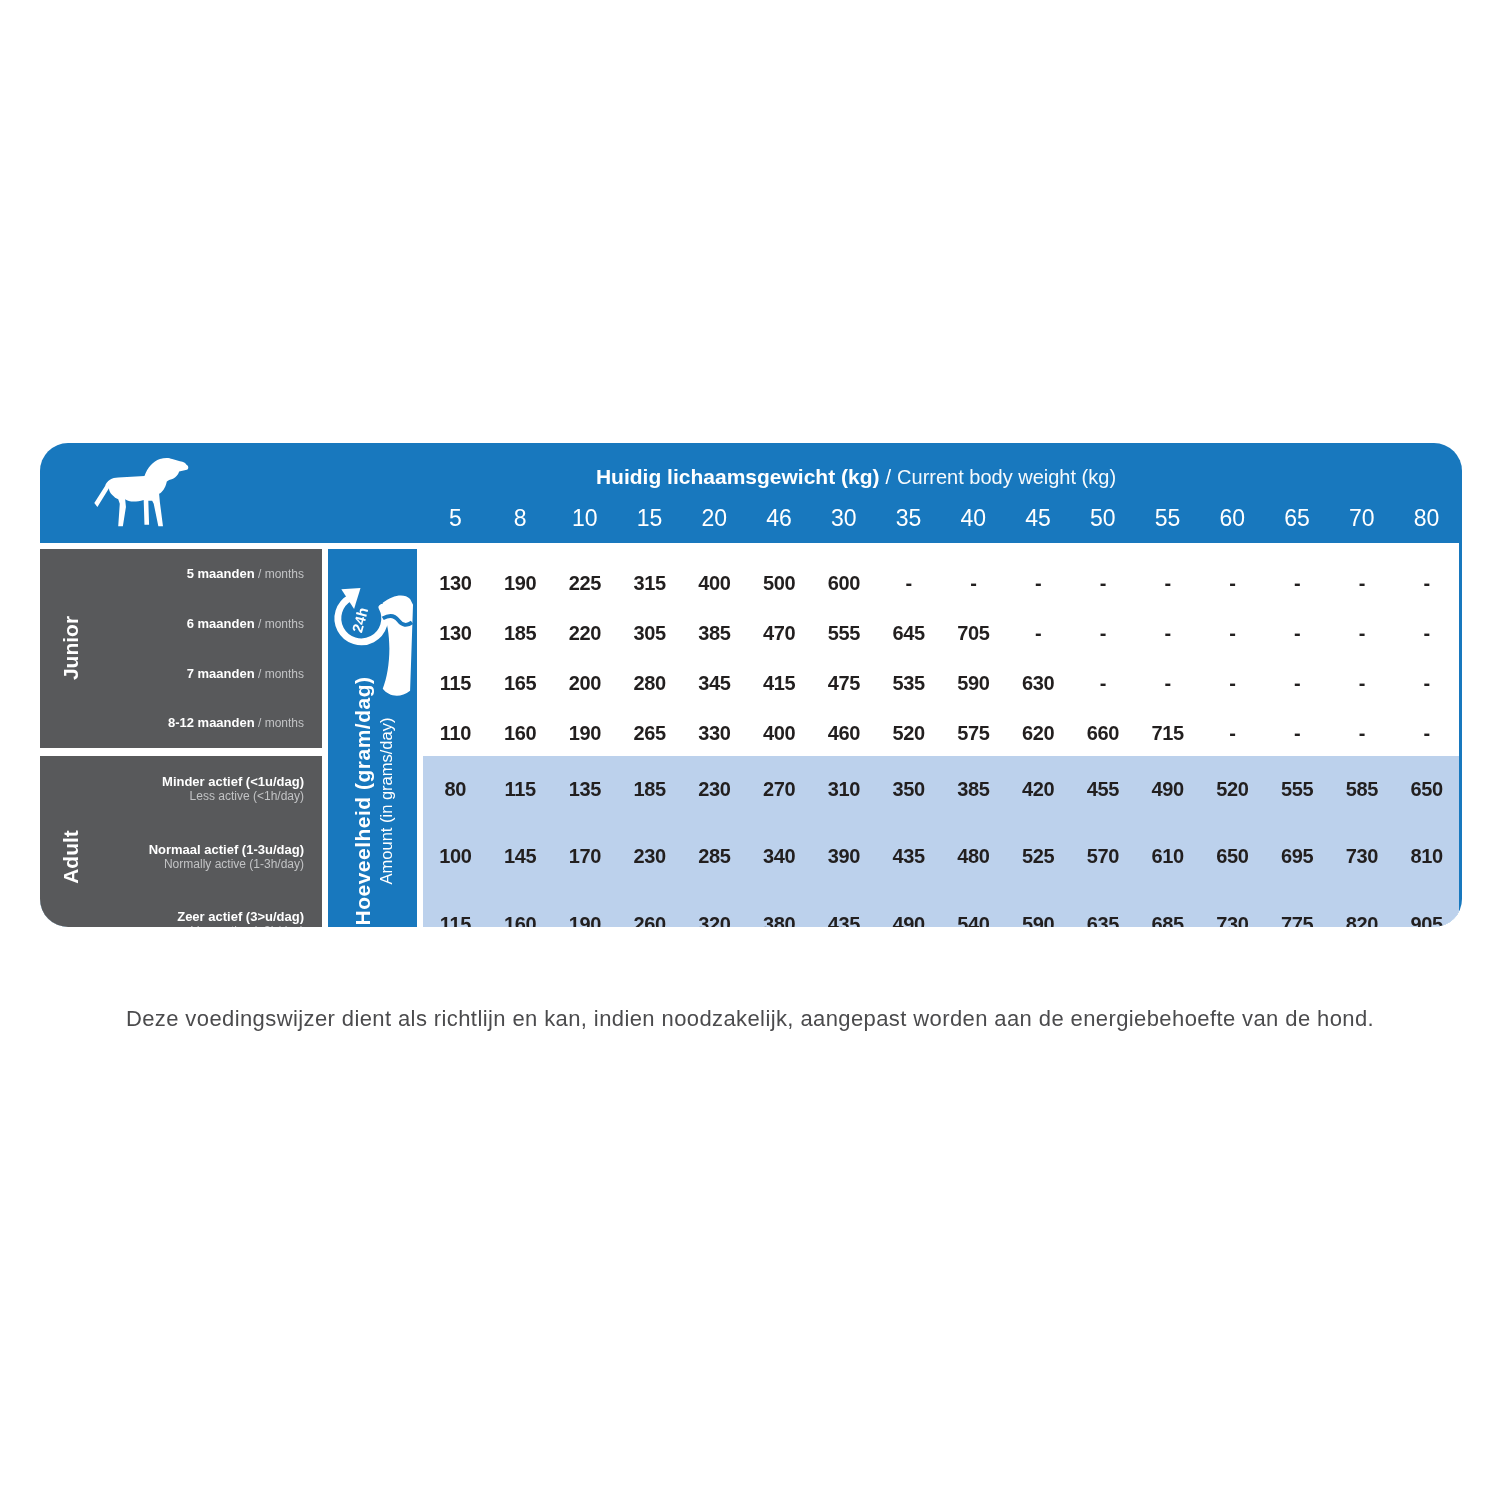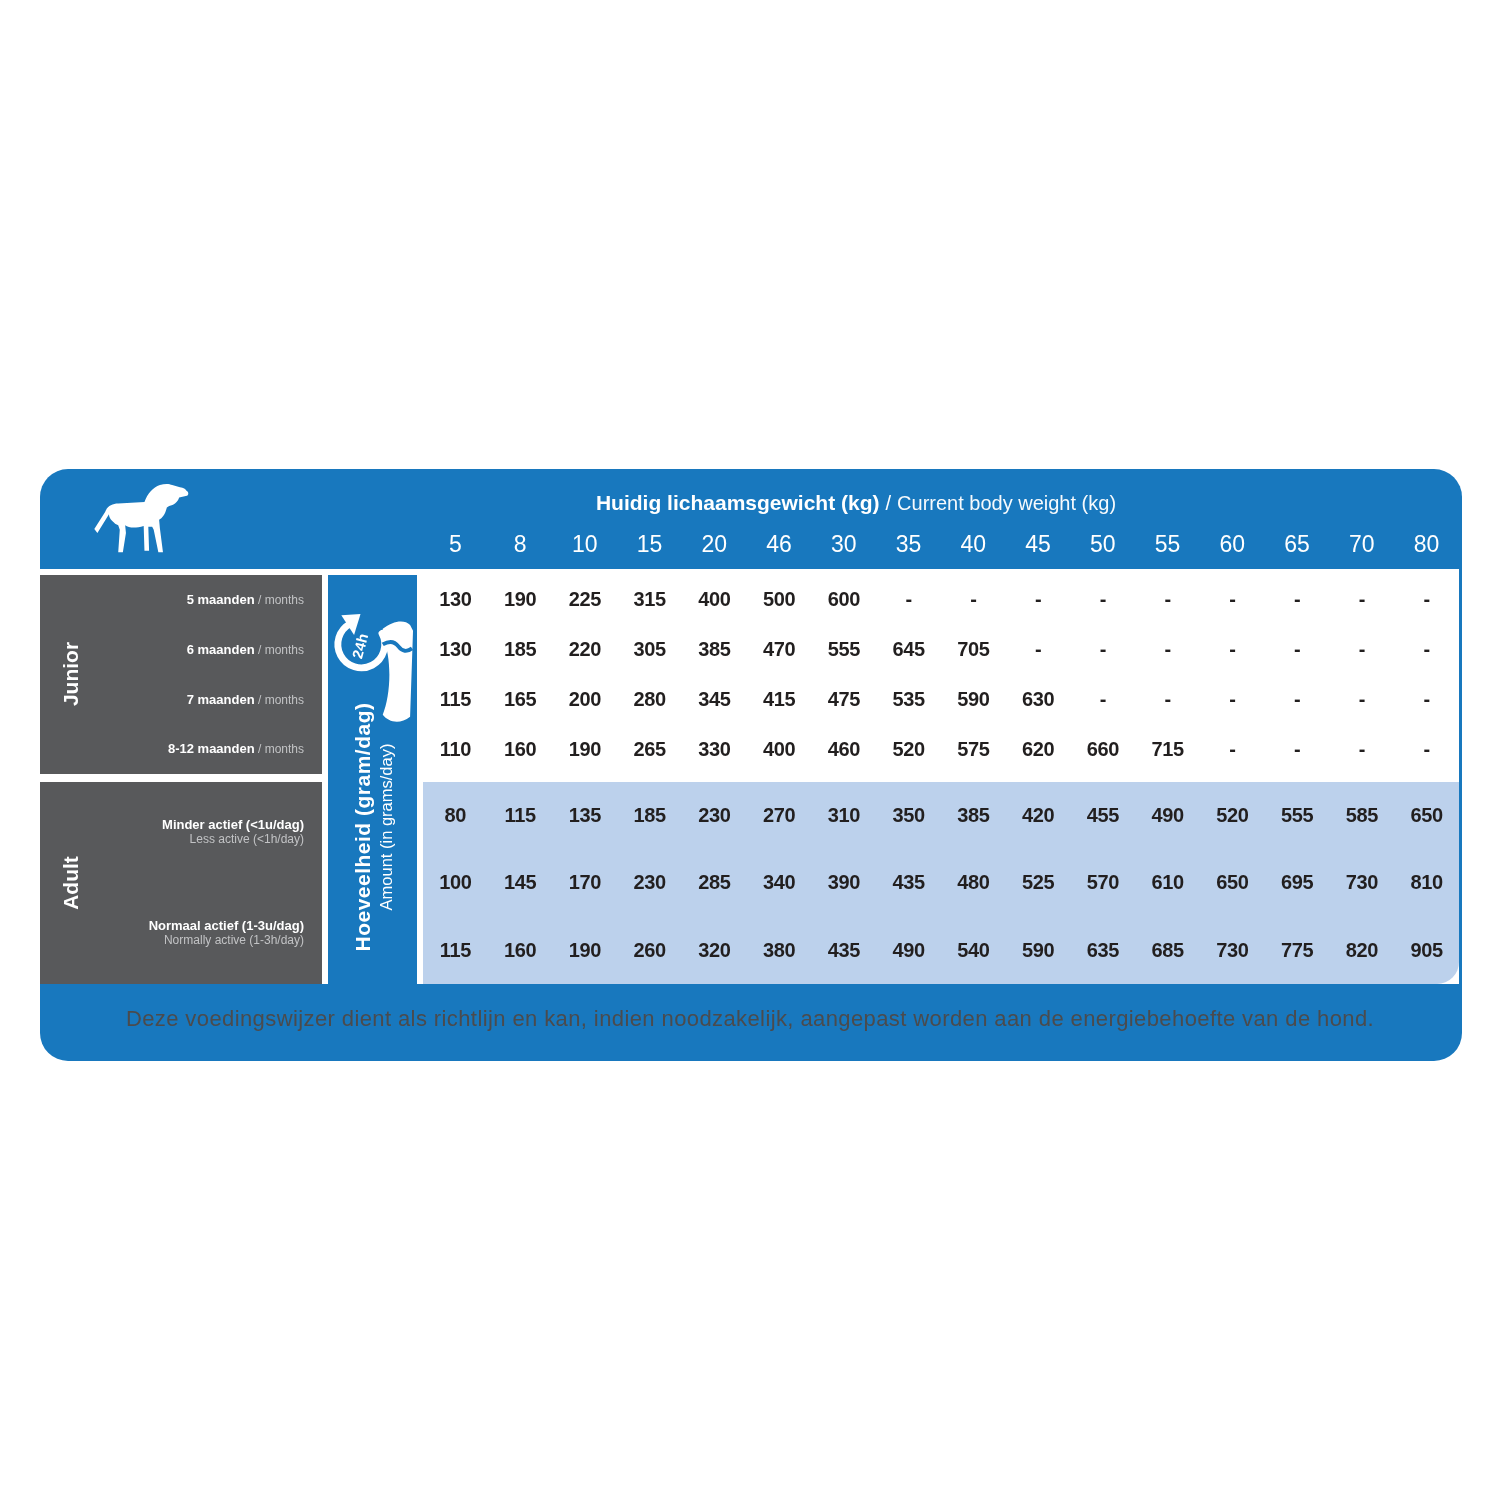--- a/index.html
+++ b/index.html
@@ -1,19 +1,19 @@
 <!DOCTYPE html>
 <html><head>
 <meta charset="utf-8">
 <style>
   html,body{margin:0;padding:0;background:#ffffff;}
   body{width:1500px;height:1500px;position:relative;font-family:"Liberation Sans",sans-serif;overflow:hidden;}
 
-  .guide{position:absolute;left:40px;top:443px;width:1422px;height:592px;
-         background:#1878be;border-radius:28px;overflow:hidden;margin-top:26px;}
+  .guide{position:absolute;left:40px;top:443px;width:1422px;height:484px;
+         background:#1878be;border-radius:28px;overflow:hidden;}
 
   
   .dog-svg{position:absolute;left:52px;top:8px;width:108px;height:84px;}
   .header-title{position:absolute;left:383px;width:1036px;top:22px;text-align:center;
                 transform:translateX(-85px);color:#fff;font-size:20px;white-space:nowrap;}
   .header-title .b{font-weight:bold;font-size:21px;}
   .header-title .sep{padding:0 6px;font-weight:normal;}
   .header-title .l{font-weight:normal;opacity:.96;}
   .weights-row{position:absolute;left:383px;width:1036px;top:56px;height:38px;
                display:grid;grid-template-columns:repeat(16,1fr);align-items:center;}
@@ -41,21 +41,21 @@
 
   .amount-strip{position:absolute;left:288px;top:6px;width:89px;height:409px;background:#1878be;}
   .icon-24h{position:absolute;left:4px;top:26px;width:82px;height:122px;}
   .amount-text{position:absolute;left:50%;top:252px;width:330px;height:88px;
                transform:translate(-50%,-50%) rotate(-90deg);
                display:flex;flex-direction:column;align-items:center;justify-content:center;
                text-align:center;white-space:nowrap;}
   .amount-text .b{color:#fff;font-weight:bold;font-size:21px;letter-spacing:.5px;}
   .amount-text .l{color:#fff;font-weight:normal;font-size:16.5px;margin-top:2px;}
 
-  .data-junior{position:absolute;left:383px;top:6px;width:1036px;height:199px;background:#ffffff;
+  .data-junior{position:absolute;left:383px;top:16px;width:1036px;height:199px;background:#ffffff;
                display:flex;flex-direction:column;}
   .data-adult{position:absolute;left:383px;top:213px;width:1036px;height:202px;background:#bcd1ec;
               border-bottom-right-radius:22px;display:flex;flex-direction:column;}
   .drow{flex:1;display:grid;grid-template-columns:repeat(16,1fr);align-items:center;}
   .dcell{text-align:center;color:#221f1f;font-weight:bold;font-size:20px;letter-spacing:-.3px;}
 
   .footnote{position:absolute;left:0;top:984px;width:1500px;text-align:center;
             color:#4b4b4d;font-size:22px;letter-spacing:.4px;}
 </style>
 </head>
@@ -110,20 +110,24 @@
       <div class="side-label">Adult</div>
       <div class="row-labels" id="adult-labels">
           <div class="lrow">
             <span class="b">Minder actief (&lt;1u/dag)</span>
             <span class="l">Less active (&lt;1h/day)</span>
           </div>
           <div class="lrow">
             <span class="b">Normaal actief (1-3u/dag)</span>
             <span class="l">Normally active (1-3h/day)</span>
           </div>
+          <div class="lrow">
+            <span class="b">Zeer actief (3&gt;u/dag)</span>
+            <span class="l">Very active (&gt;3h/day)</span>
+          </div>
         </div>
     </div>
 
     <div class="amount-strip">
       <svg class="icon-24h" viewBox="0 0 84 124" aria-hidden="true">
 
         <g transform="rotate(-28 30 44)">
           <path d="M30,20 A24,24 0 1 0 54,44" fill="none" stroke="#ffffff" stroke-width="7" stroke-linecap="round"></path>
           <polygon points="26,8 44,16 28,32" fill="#ffffff"></polygon>
         </g>

